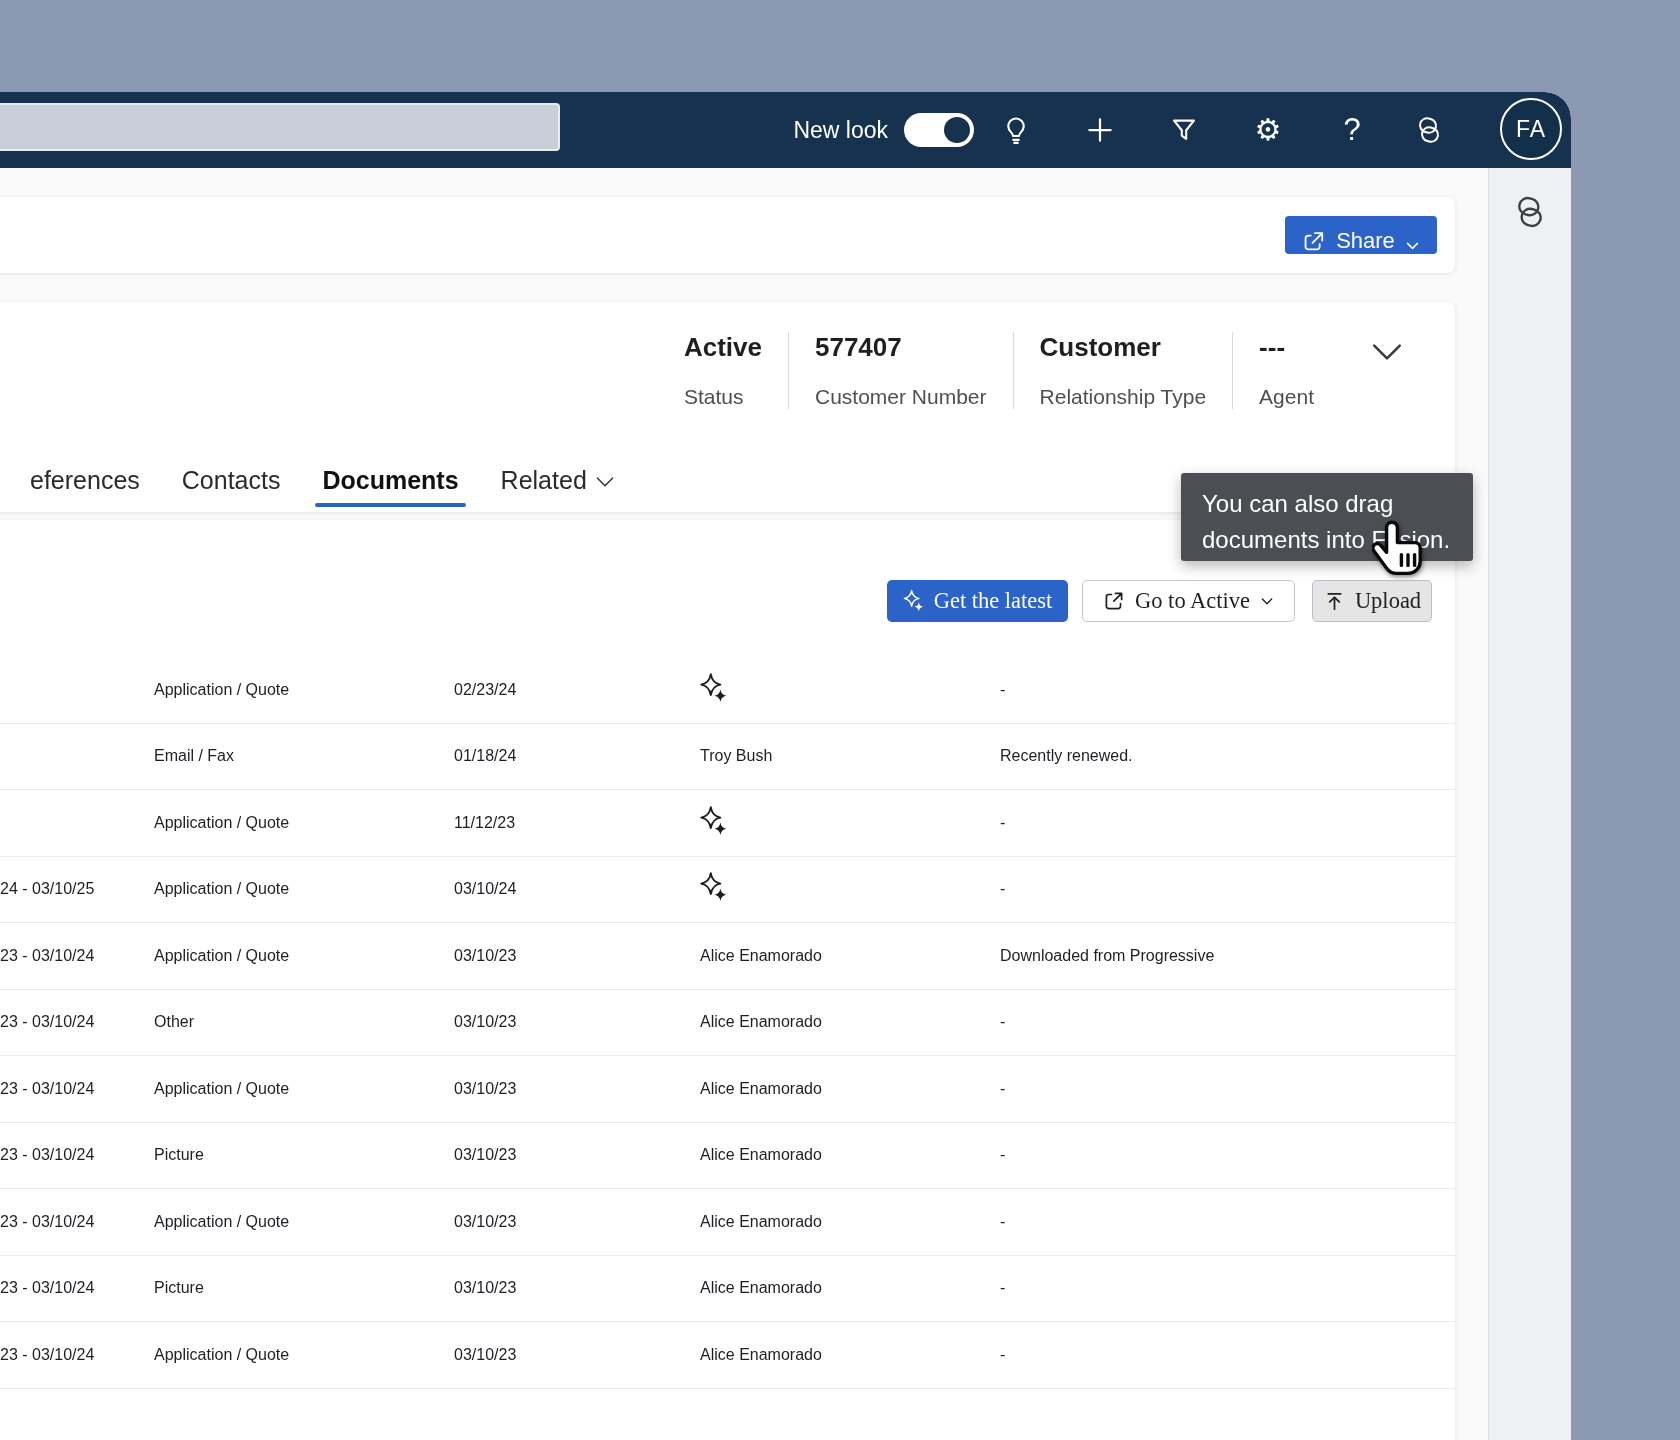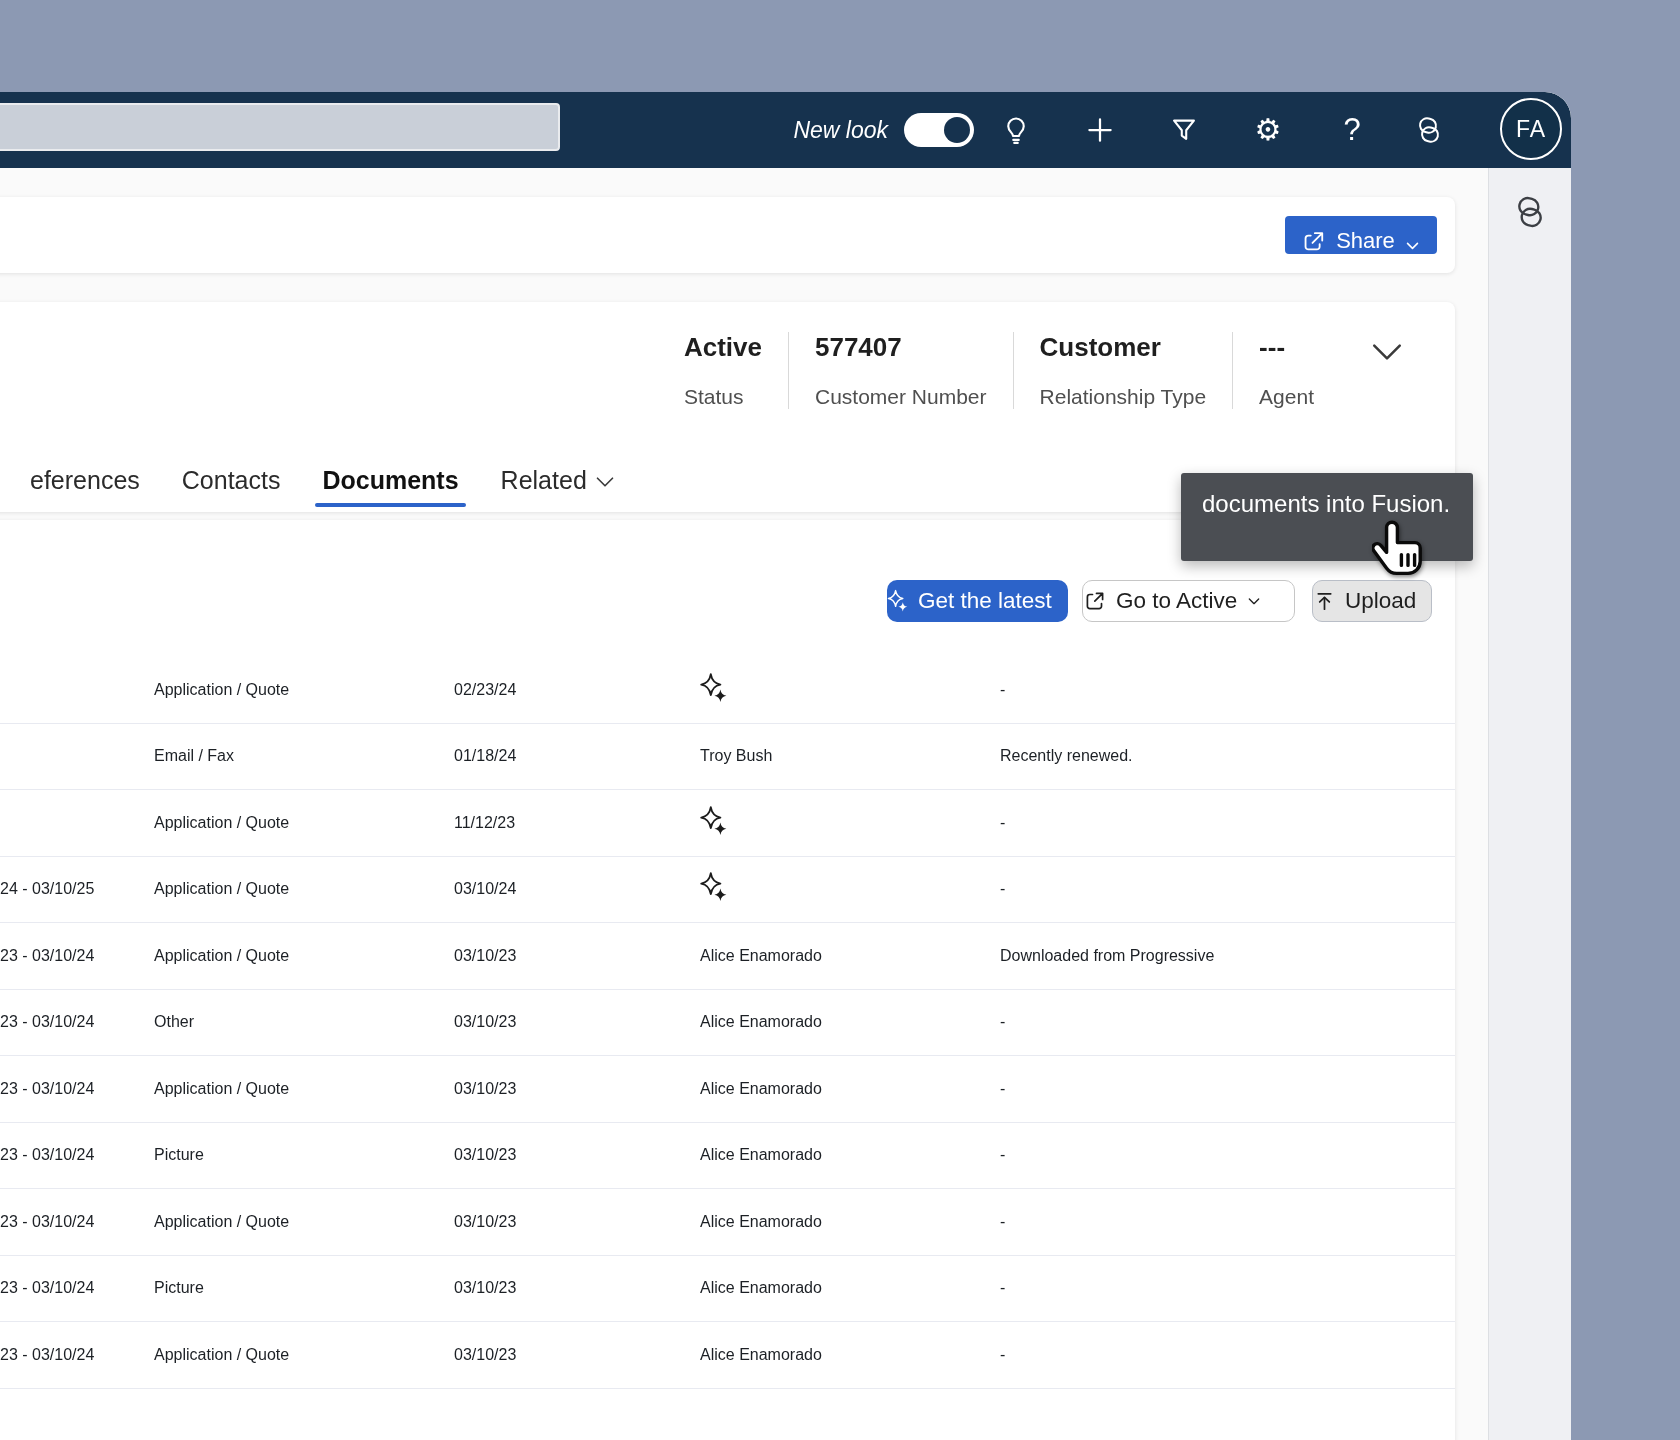--- a/index.html
+++ b/index.html
@@ -19,21 +19,21 @@
     background:#16324e; border-top-right-radius:26px;
   }
   .searchbox {
     position:absolute; left:-30px; top:11px; width:590px; height:48px;
     background:#c9cfd8; border:2px solid #e9ebee; border-radius:4px;
   }
   .nav-right {
     position:absolute; right:107px; top:0; height:76px;
     display:flex; align-items:center; color:#fff;
   }
-  .newlook-label { font-size:23px; color:#fff;font-style:italic; }
+  .newlook-label { font-size:23px; color:#fff; }
   .toggle {
     margin-left:16px; width:70px; height:34px; border-radius:17px;
     background:#fff; position:relative; cursor:pointer;
   }
   .toggle .knob {
     position:absolute; right:4px; top:4px; width:26px; height:26px;
     border-radius:50%; background:#16324e;
   }
   .nav-icon-btn {
     width:84px; height:76px; display:flex; align-items:center; justify-content:center;
@@ -94,23 +94,23 @@
   .tab svg { margin-top:3px; }
   
   .tooltip {
     position:absolute; left:1181px; top:381px; width:292px; height:88px;
     background:#4b4e53; color:#fff; border-radius:3px; z-index:40;
     font-size:24px; line-height:36px; padding:13px 0 0 21px;
     box-shadow:0 5px 14px rgba(0,0,0,.28);
   }
   
   .act-btn {
-    position:absolute; top:488px; height:42px; border-radius:10px;
-    display:flex; align-items:center; gap:9px;
-    font-size:22.5px; cursor:pointer; z-index:5;
+    position:absolute; top:488px; height:42px; border-radius:5px;
+    display:flex; align-items:center; justify-content:center; gap:9px;
+    font-size:22.5px; cursor:pointer; z-index:5;font-family:Liberation Serif, serif;
   }
   .btn-latest { left:887px; width:181px; background:#2c63c9; color:#fff; }
   .btn-carrier { left:1082px; width:213px; background:#fff; border:1px solid #c6c6c6; color:#1f1f1f; }
   .btn-upload { left:1312px; width:120px; background:#e5e5e5; border:1px solid #b9bec7; color:#1f1f1f; }
   
   .doc-table { position:absolute; left:0; top:565px; width:1455px; z-index:3; }
   .thead {
     height:61px; display:flex; align-items:center;
     border-top:1px solid #ededed; border-bottom:2px solid #c8cfdb;
     font-size:24px; font-weight:700; color:#101418;
@@ -233,20 +233,21 @@
       </div>
       <div class="tab">
         <span>Related</span>
         <span style="color: rgb(58, 58, 58);"><svg width="20" height="14" viewBox="0 0 24 16" fill="none" stroke="currentColor" stroke-width="2" stroke-linecap="round" stroke-linejoin="round">
             <path d="M3 3.5 l9 9 9-9"></path>
           </svg></span>
       </div>
     </div>
 
   <div class="tooltip">
+    <div>You can also drag</div>
     <div>documents into Fusion.</div>
   </div>
 
   <div class="card card3"></div>
 
   <div class="act-btn btn-latest">
     <svg width="22" height="24" viewBox="0 0 26 30" fill="none">
       <path d="M10 2 C11 8 13.5 10.8 19 11.8 C13.5 12.8 11 15.6 10 21.6 C9 15.6 6.5 12.8 1 11.8 C6.5 10.8 9 8 10 2 Z" stroke="#fff" stroke-width="1.8" stroke-linejoin="round"></path>
       <path d="M19 16.5 C19.6 20 21.2 21.7 24.6 22.3 C21.2 22.9 19.6 24.6 19 28.1 C18.4 24.6 16.8 22.9 13.4 22.3 C16.8 21.7 18.4 20 19 16.5 Z" fill="#fff"></path>
     </svg>

